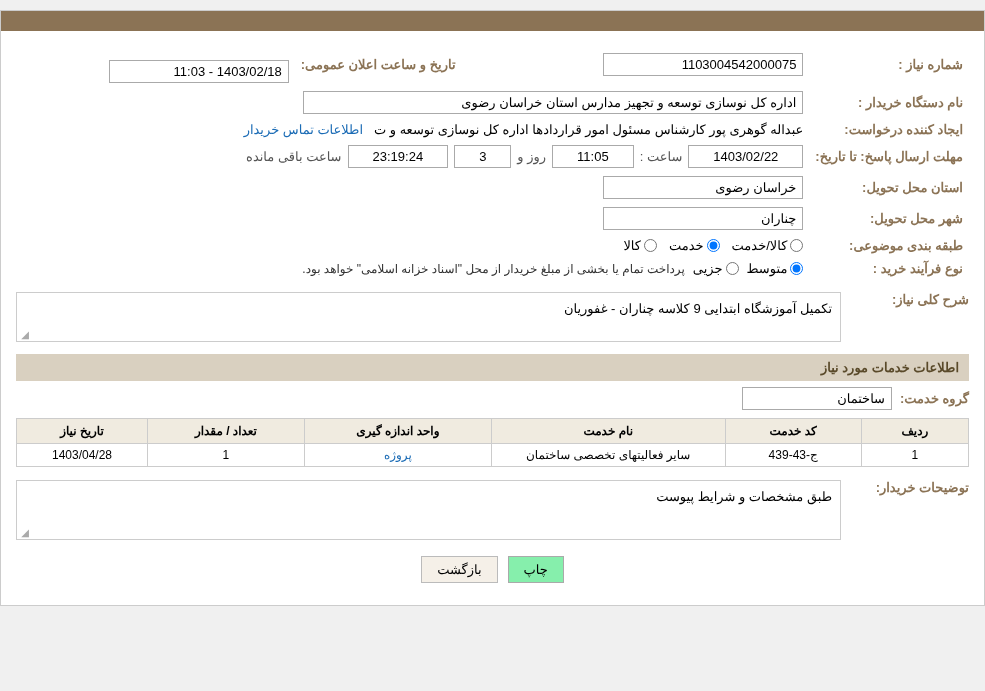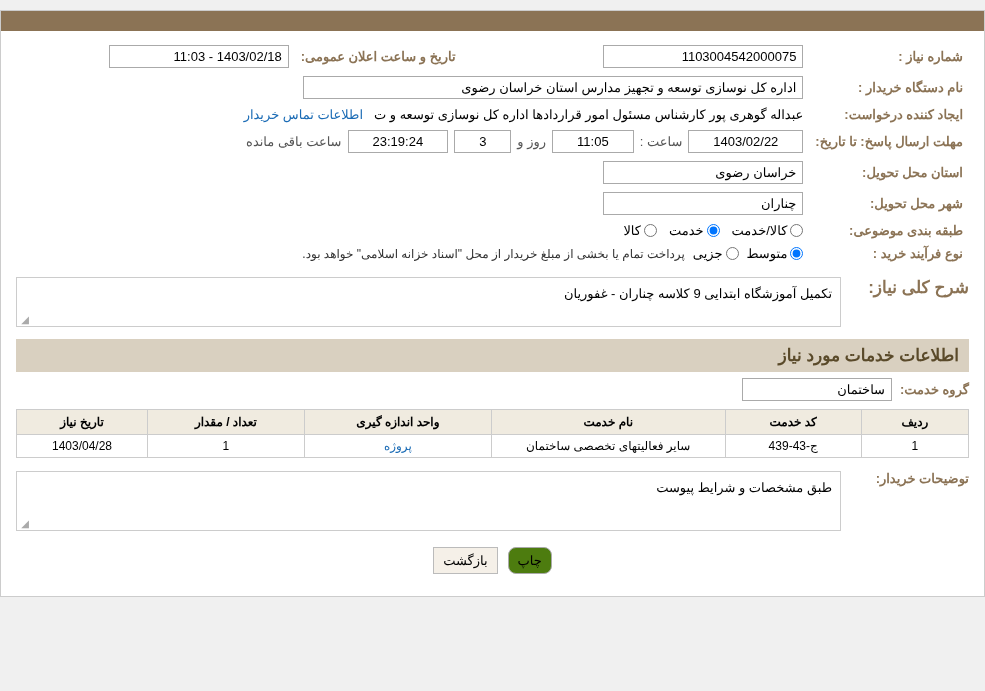--- a/index.html
+++ b/index.html
@@ -57,21 +57,21 @@
       color: #1a6bb5;
       text-decoration: none;
     }
     .section-header {
       background: #d9d0c0;
       color: #5a4a2a;
       font-weight: bold;
       text-align: right;
       padding: 6px 10px;
       margin: 8px 0 6px 0;
-      font-size: 17px;
+      font-size: 13px;
     }
     .datetime-row {
       display: flex;
       align-items: center;
       gap: 6px;
       flex-wrap: nowrap;
     }
     .datetime-box {
       border: 1px solid #aaa;
       padding: 3px 24px;
@@ -118,30 +118,29 @@
       font-size: 12px;
     }
     .footer-buttons {
       text-align: center;
       padding: 12px;
       display: flex;
       justify-content: center;
       gap: 10px;
     }
     .btn {
-      padding: 5px 9px;
+      padding: 5px 15px;
       font-size: 13px;
       cursor: pointer;
       border: 1px solid #aaa;
       background: #e8e0d0;
       font-family: Tahoma, Arial, sans-serif;
     }
     .btn-print {
-      background: #4d7c0f;
-      border-radius: 8px;
+      background: #86efac;
     }
     .btn-back {
       background: #f5f0e8;
       border: 1px solid #bbb;
     }
     .pnl-description {
       border: 1px solid #ccc;
       padding: 8px;
       margin: 4px 0;
       min-height: 50px;
@@ -175,21 +174,21 @@
 
       <tbody>
           <tr>
         <td class="label-cell">شماره نیاز :</td>
         <td class="value-cell">
           <span class="bordered-input" style="min-width:200px;">1103004542000075</span>
         </td>
         <td style="width:40px;"></td>
         <td class="label-cell" style="text-align:right;">تاریخ و ساعت اعلان عمومی:</td>
         <td class="value-cell">
-          <span class="bordered-input" style="min-width:180px;">1403/02/18 - 11:03</span>
+          <span class="bordered-input" style="min-width:180px;margin-top:15px;">1403/02/18 - 11:03</span>
         </td>
       </tr>
 
       <tr>
         <td class="label-cell">نام دستگاه خریدار :</td>
         <td class="value-cell" colspan="4">
           <span class="bordered-input" style="min-width:500px;">اداره کل نوسازی  توسعه و تجهیز مدارس استان خراسان رضوی</span>
         </td>
       </tr>
 

